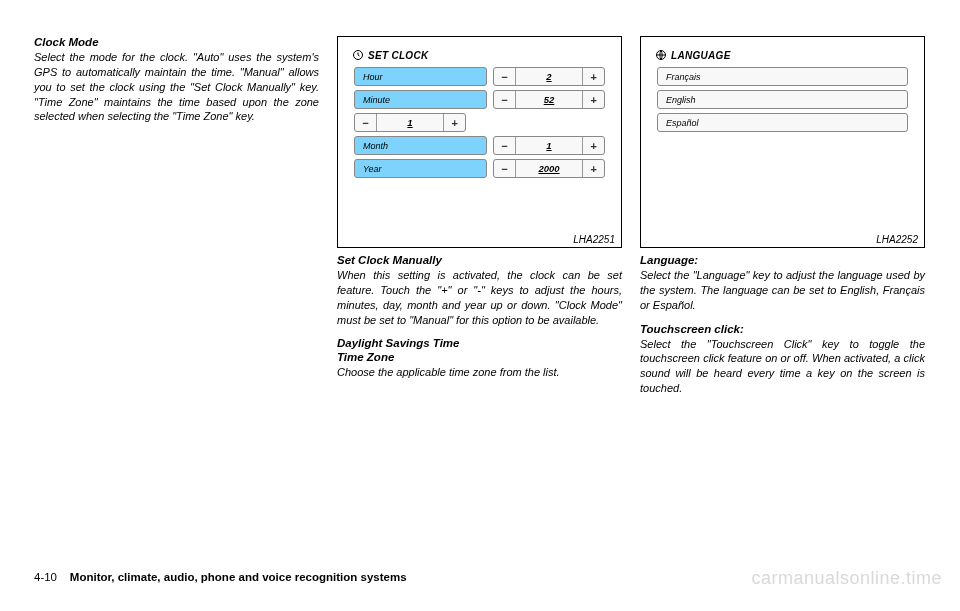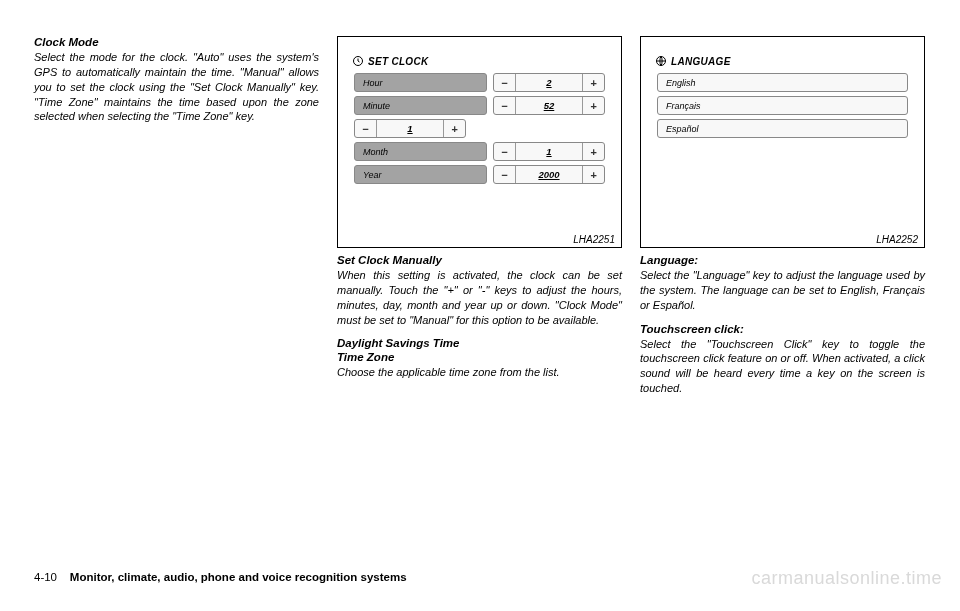--- a/index.html
+++ b/index.html
@@ -30,21 +30,21 @@
     }
     .para {
       line-height: 1.35;
       text-align: justify;
       margin-bottom: 10px;
     }
     .screen-frame {
       border: 1.5px solid #000;
       height: 212px;
       margin-bottom: 6px;
-      padding: 10px 10px 4px 10px;
+      padding: 4px 10px 4px 10px;
       display: flex;
       flex-direction: column;
       background: #fff;
       position: relative;
     }
     .screen-title {
       display: flex;
       align-items: center;
       gap: 4px;
       font-size: 10px;
@@ -65,21 +65,21 @@
     }
     .row-label {
       border: 1px solid #888;
       border-radius: 3px;
       flex: 1;
       height: 19px;
       font-size: 9px;
       display: flex;
       align-items: center;
       padding: 0 8px;
-      background: #a3a3a3;
+      background: #7dd3fc;
     }
     .row-control {
       border: 1px solid #888;
       border-radius: 3px;
       width: 112px;
       height: 19px;
       display: flex;
       align-items: stretch;
       background: #f8f8f8;
       overflow: hidden;
@@ -204,40 +204,40 @@
             <div class="ctrl-btn minus">−</div>
             <div class="ctrl-val">2000</div>
             <div class="ctrl-btn plus">+</div>
           </div>
         </div>
       </div>
       <div class="figure-id">LHA2251</div>
     </div>
 
     <div class="heading">Set Clock Manually</div>
-    <div class="para">When this setting is activated, the clock can be set manually. Touch the "+" or "-" keys to adjust the hours, minutes, day, month and year up or down. "Clock Mode" must be set to "Manual" for this option to be available.</div>
+    <div class="para">When this setting is activated, the clock can be set feature. Touch the "+" or "-" keys to adjust the hours, minutes, day, month and year up or down. "Clock Mode" must be set to "Manual" for this option to be available.</div>
 
     <div class="heading">Daylight Savings Time</div>
 
     <div class="heading">Time Zone</div>
     <div class="para">Choose the applicable time zone from the list.</div>
   </div>
 
   <div class="col">
     <div class="screen-frame">
       <div class="screen-title">
         <svg class="globe-icon" viewBox="0 0 24 24" fill="none" stroke="#000" stroke-width="2">
           <circle cx="12" cy="12" r="9"></circle>
             <path d="M3 12h18M12 3c3 3 3 15 0 18M12 3c-3 3-3 15 0 18"></path>
         </svg>
         <span>LANGUAGE</span>
       </div>
       <div class="screen-rows">
+        <div class="lang-row">Français</div>
         <div class="lang-row">English</div>
-        <div class="lang-row">Français</div>
         <div class="lang-row">Español</div>
       </div>
       <div class="figure-id">LHA2252</div>
     </div>
 
     <div class="heading">Language:</div>
     <div class="para">Select the "Language" key to adjust the language used by the system. The language can be set to English, Français or Español.</div>
 
     <div class="heading">Touchscreen click:</div>
     <div class="para">Select the "Touchscreen Click" key to toggle the touchscreen click feature on or off. When activated, a click sound will be heard every time a key on the screen is touched.</div>

